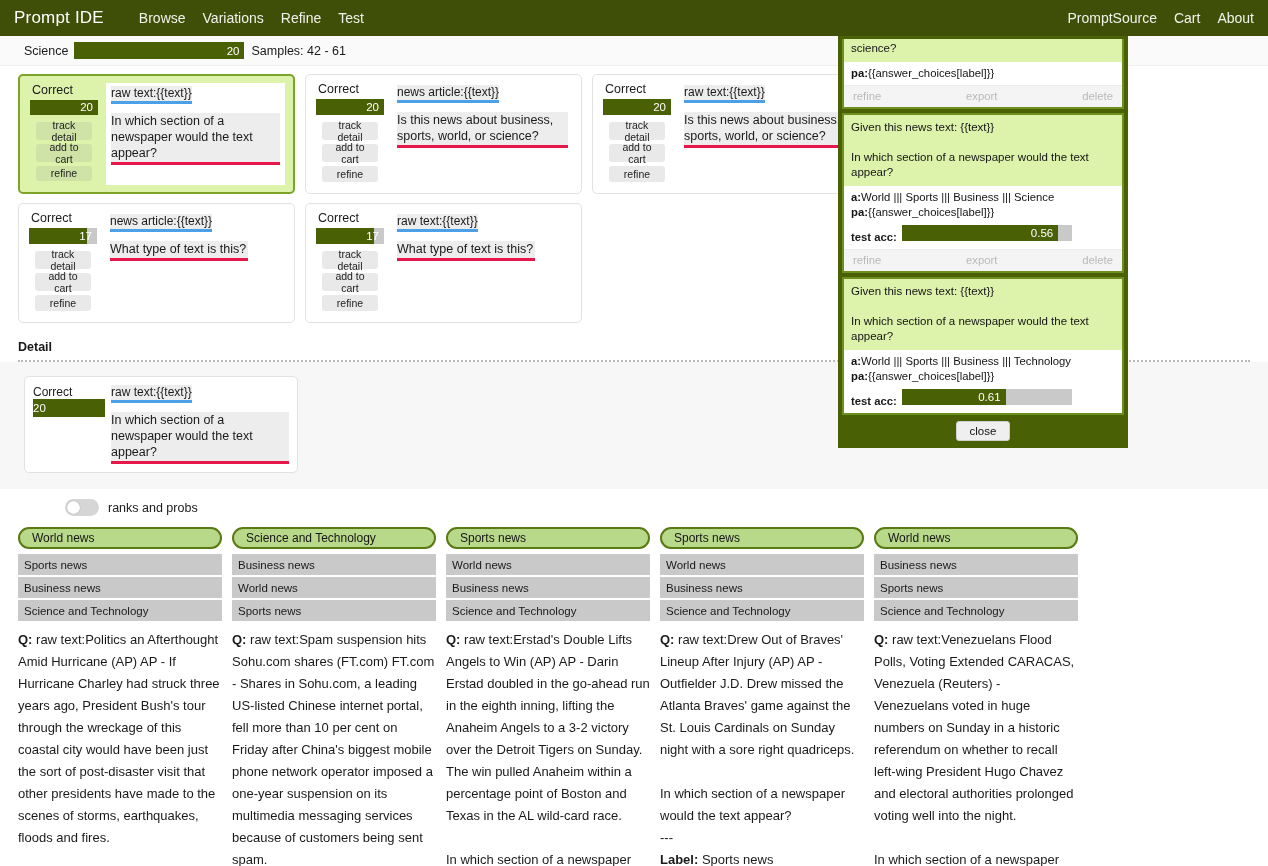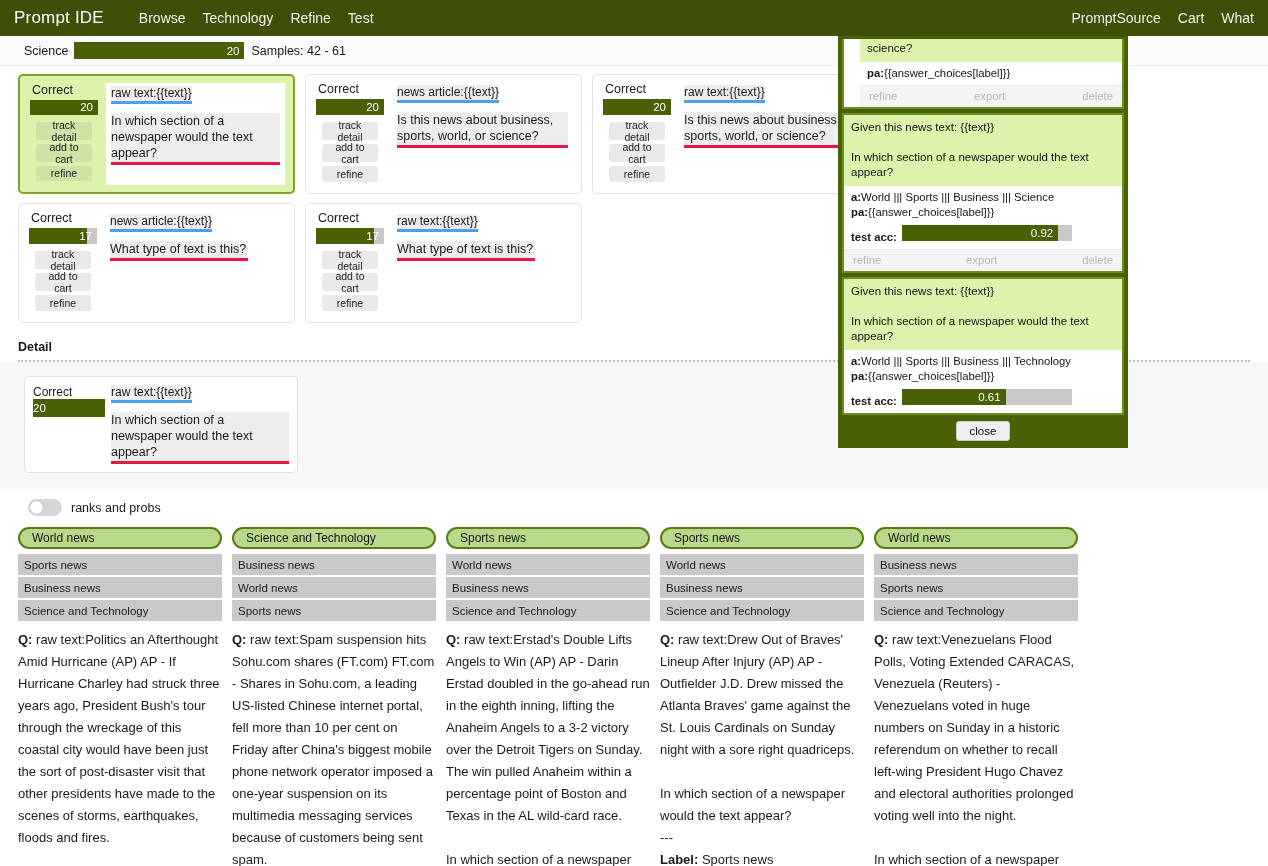--- a/index.html
+++ b/index.html
@@ -100,21 +100,21 @@
   #detail-card {
     width:274px; min-height:92px;
     border:1px solid #e2e2e2; border-radius:5px;
     background:#ffffff; display:flex; padding:8px;
     gap:6px;
   }
   #detail-card .leftcol { width:76px; }
   #detail-card .score-meter { width:72px; height:18px; }
 
   
-  #toggle-row { display:flex; align-items:center; gap:9px; padding:10px 0 7px 28px; }
+  #toggle-row { display:flex; align-items:center; gap:9px; padding:10px 0 7px 28px;margin-left:37px; }
   .switch {
     width:34px; height:17px; border-radius:9px;
     background:#d6d6d6; position:relative; cursor:pointer;
     display:inline-block;
   }
   .switch .knob {
     position:absolute; left:2px; top:2px;
     width:13px; height:13px; border-radius:50%;
     background:#ffffff; box-shadow:0 0 1px rgba(0,0,0,.4);
   }
@@ -154,21 +154,21 @@
     padding:3px 4px 4px 4px;
     display:flex; flex-direction:column;
     overflow:hidden;
   }
   #cart-items { flex:1; overflow:hidden; }
   .cart-item {
     background:#ffffff;
     border:2px solid #6d8f1e;
     margin-bottom:4px;
   }
-  .cart-item.clipped { border-top:none; margin-top:-3px;padding-left:16px; }
+  .cart-item.clipped { border-top:none; margin-top:-3px; }
   .ci-green {
     background:#ddf2ab; padding:5px 7px 6px 7px;
     font-size:11.5px; line-height:15px; color:#141414;
   }
   .ci-white { background:#ffffff; padding:4px 7px 4px 7px; }
   .ci-line { font-size:11.3px; line-height:15px; color:#141414; }
   .ci-line b { font-weight:bold; }
   .ci-acc { display:flex; align-items:center; gap:5px; margin-top:3px; margin-bottom:2px; }
   .ci-acc .acc-label { font-size:11.3px; font-weight:bold;margin-top:8px; }
   .ci-acc .meter { height:16px; width:170px; }
@@ -187,28 +187,28 @@
     text-align:right;
   }
 </style>
 </head>
 <body>
 
 <div id="navbar">
   <div class="nav-left">
     <div class="brand">Prompt IDE</div>
     <div class="nav-link">Browse</div>
-    <div class="nav-link">Technology</div>
+    <div class="nav-link">Variations</div>
     <div class="nav-link">Refine</div>
     <div class="nav-link">Test</div>
   </div>
   <div class="nav-right">
     <div class="nav-link">PromptSource</div>
     <div class="nav-link">Cart</div>
-    <div class="nav-link">What</div>
+    <div class="nav-link">About</div>
   </div>
 </div>
 
 <div id="progress-row">
   <span class="plabel">Science</span>
   <span class="meter" id="progress-meter">
     <span class="fill"></span>
     <span class="mval">20</span>
   </span>
   <span id="samples-label">Samples: 42 - 61</span>
@@ -407,21 +407,21 @@
         <div class="ci-green" style="white-space: pre-wrap;">Given this news text: {{text}}
 
 In which section of a newspaper would the text appear?</div>
         <div class="ci-white">
           <div class="ci-line"><b>a:</b>World ||| Sports ||| Business ||| Science</div>
           <div class="ci-line"><b>pa:</b>{{answer_choices[label]}}</div>
           <div class="ci-acc">
             <span class="acc-label">test acc:</span>
             <span class="meter">
               <span class="fill" style="width:92%"></span>
-              <span class="mval" style="width:92%">0.92</span>
+              <span class="mval" style="width:92%">0.56</span>
             </span>
           </div>
         </div>
         <div class="ci-actions">
           <span>refine</span>
           <span>export</span>
           <span>delete</span>
         </div>
       </div>
       <div class="cart-item">

